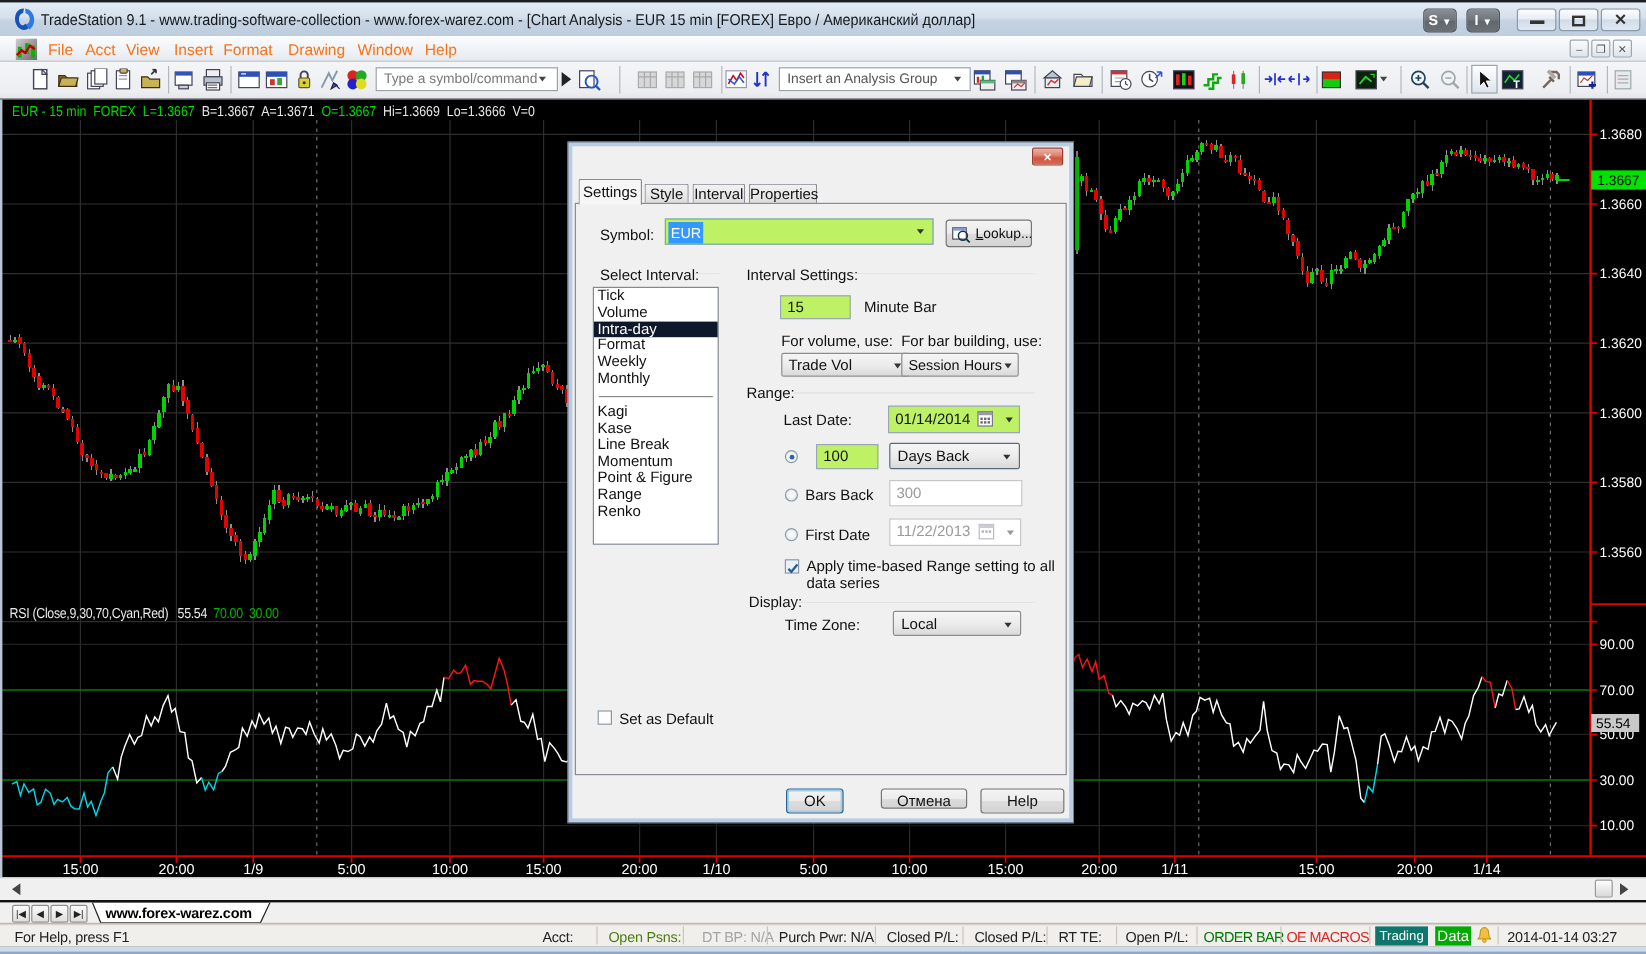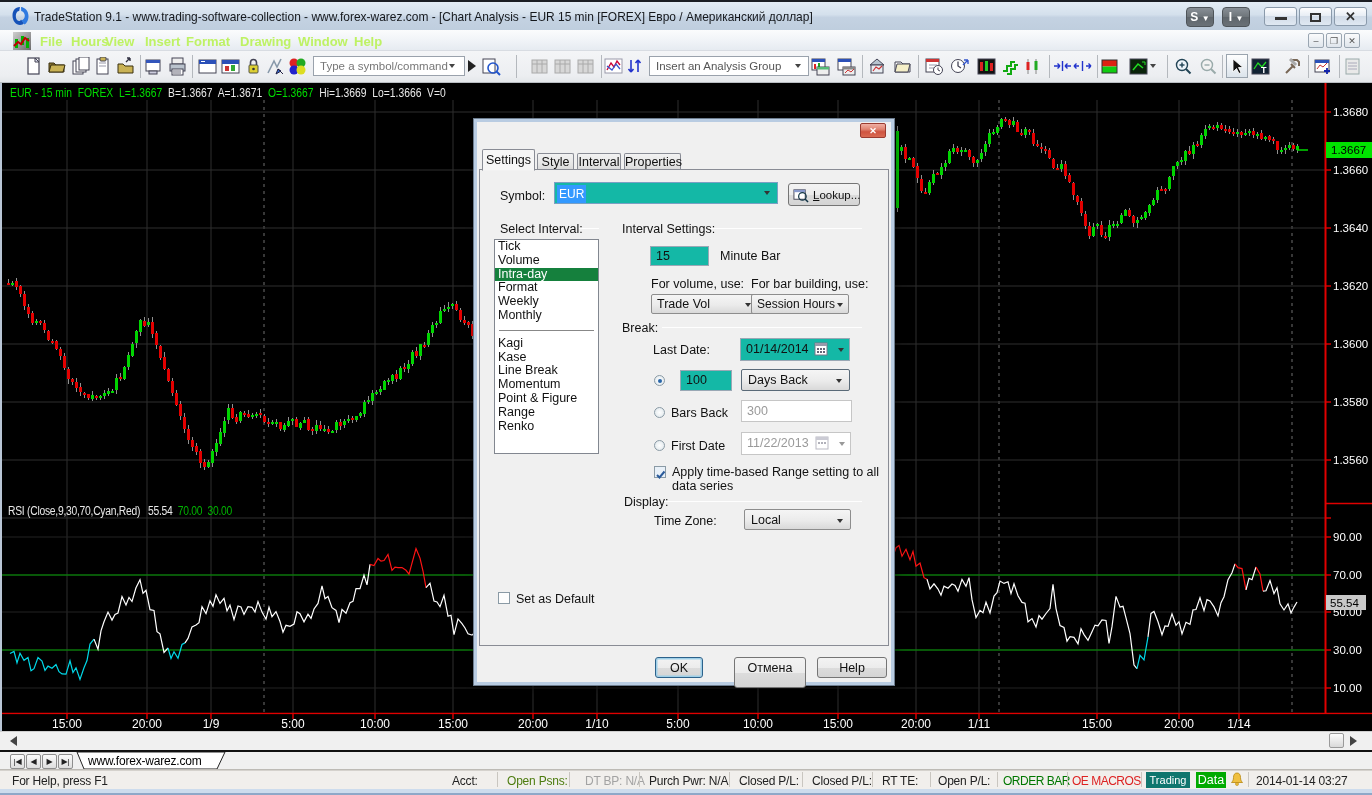--- a/index.html
+++ b/index.html
@@ -13,21 +13,21 @@
 #titletext { left:34px; top:9px; font-size:13px; color:#15181c; white-space:nowrap; transform:scaleX(0.92); transform-origin:0 0; }
 .winbtn { top:7px; height:19px; border:1px solid #8a9aab; border-radius:3px;
   background:linear-gradient(#fdfdfe 0%,#e8eef5 45%,#d2dce8 50%,#dfe8f2 100%);
   color:#333; text-align:center; }
 .sibtn { top:7px; height:20px; width:28px; border-radius:4px; border:1px solid #4e5459;
   background:linear-gradient(#888f96 0%,#6d7479 50%,#5f666c 52%,#6a7177 100%);
   color:#fff; font-weight:bold; font-size:12px; text-align:center; line-height:19px; }
 #menubar { left:0; top:30px; width:1372px; height:21px;
   background:linear-gradient(#fbfcfd 0%,#f1f4f8 50%,#e6ebf1 100%);
   border-bottom:1px solid #d8dce2; }
-.menuitem { top:33.5px; font-size:13px; color:#bef264;font-weight:bold; }
+.menuitem { top:33.5px; font-size:13px; color:#f97316; }
 #toolbar { left:0; top:51px; width:1372px; height:32px;
   background:linear-gradient(#f4f5f7 0%,#eceef1 80%,#e4e7ea 100%);
   border-bottom:1px solid #b9bdc2; }
 .tsep { top:55px; width:1px; height:23px; background:#b4b8bd; }
 .ticon { top:57px; width:19px; height:19px; }
 
 #chartsvg { left:0; top:83px; }
 #ticker { left:10px; top:86px; font-size:12px; letter-spacing:-0.3px; transform:scaleX(0.86); transform-origin:0 0; color:#e8e8e8; white-space:nowrap; letter-spacing:0px; }
 #ticker .g { color:#00dc00; }
 #rsilabel { left:8px; top:504px; font-size:12px; letter-spacing:-0.3px; transform:scaleX(0.86); transform-origin:0 0; color:#e8e8e8; white-space:nowrap; }
@@ -58,21 +58,21 @@
   border:1px solid #9a3b30;
   background:linear-gradient(#f0b0a4 0%,#e08573 40%,#cf5440 60%,#d96a52 100%);
   color:#fff; font-size:9px; font-weight:bold; text-align:center; line-height:14px; }
 .tab { position:absolute; font-size:12.5px; color:#111; text-align:center;
   border:1px solid #898c95; border-bottom:none; border-radius:2px 2px 0 0;
   background:linear-gradient(#f2f2f2,#e4e4e4 70%,#d8d8d8); }
 #tabpanel { position:absolute; left:5px; top:50px; width:410px; height:477px;
   background:#f0f0f0; border:1px solid #898c95; }
 .lbl { position:absolute; font-size:12.5px; color:#111; white-space:nowrap; }
 .grpline { position:absolute; height:1px; background:#a8a8a8; border-bottom:1px solid #fefefe; }
-.txt { position:absolute; background:#14b8a6; border:1px solid #9aa8b5; font-size:12.5px; color:#111; }
+.txt { position:absolute; background:#bef264; border:1px solid #9aa8b5; font-size:12.5px; color:#111; }
 .txtdis { position:absolute; background:#fff; border:1px solid #c6c6c6; font-size:12.5px; color:#9a9a9a; }
 .combo { position:absolute; border:1px solid #8d8d8d; border-radius:2px;
   background:linear-gradient(#f5f5f5 0%,#ebebeb 55%,#d9d9d9 100%); font-size:12.5px; color:#111; }
 .btn { position:absolute; border:1px solid #757575; border-radius:3px;
   background:linear-gradient(#f3f3f3 0%,#ececec 50%,#dcdcdc 52%,#d4d4d4 100%);
   font-size:12.5px; color:#111; text-align:center; }
 .arrow { position:absolute; width:0; height:0; border-left:3.5px solid transparent;
   border-right:3.5px solid transparent; border-top:4.5px solid #333; }
 .radio { position:absolute; width:11px; height:11px; border-radius:50%;
   border:1px solid #8a9aa5; background:radial-gradient(#fefefe,#dce5ea); }
@@ -107,21 +107,21 @@
 <stop offset="0" stop-color="#cfcfcf"></stop>
           <stop offset="1" stop-color="#6a6a6a"></stop>
         </linearGradient>
       </defs>
 <rect x="2" y="7" width="3" height="9" fill="#00b400"></rect>
       <rect x="8" y="4" width="3" height="9" fill="#00b400"></rect>
       <rect x="13" y="6" width="3" height="10" fill="#00b400"></rect>
 <polyline points="1,14 5,10 8,12 12,6 16,9" stroke="#c00000" stroke-width="2" fill="none"></polyline>
     </svg>
 <div class="abs menuitem" style="left:40px">File</div>
-<div class="abs menuitem" style="left:71px">Hours</div>
+<div class="abs menuitem" style="left:71px">Acct</div>
 <div class="abs menuitem" style="left:105px">View</div>
 <div class="abs menuitem" style="left:145px">Insert</div>
 <div class="abs menuitem" style="left:186px">Format</div>
 <div class="abs menuitem" style="left:240px">Drawing</div>
 <div class="abs menuitem" style="left:298px">Window</div>
 <div class="abs menuitem" style="left:354px">Help</div>
 <div class="abs" style="left:1308px;top:33px;width:16px;height:15px;border:1px solid #9aa6b2;background:linear-gradient(#fafbfc,#dfe5ec);font-size:9px;color:#555;text-align:center;line-height:14px;border-radius:2px">–</div>
 <div class="abs" style="left:1326px;top:33px;width:16px;height:15px;border:1px solid #9aa6b2;background:linear-gradient(#fafbfc,#dfe5ec);font-size:9px;color:#555;text-align:center;line-height:14px;border-radius:2px">❐</div>
 <div class="abs" style="left:1344px;top:33px;width:16px;height:15px;border:1px solid #9aa6b2;background:linear-gradient(#fafbfc,#dfe5ec);font-size:9px;color:#555;text-align:center;line-height:14px;border-radius:2px">✕</div>
 <div class="abs" id="toolbar"></div>
@@ -907,21 +907,21 @@
 <div class="abs" style="left:1350px;top:736px;width:0;height:0;border-top:5px solid transparent;border-bottom:5px solid transparent;border-left:7px solid #444"></div>
 <div class="abs" id="hscrollline"></div>
 <div class="abs" id="tabbar"></div>
 <div class="abs navbtn" style="left:10px">|◀</div>
 <div class="abs navbtn" style="left:26px">◀</div>
 <div class="abs navbtn" style="left:42px">▶</div>
 <div class="abs navbtn" style="left:58px">▶|</div>
 <svg class="abs" style="left:74px;top:752px" width="152" height="18" viewBox="0 0 152 18">
       <polygon points="3,0 151,0 143,17 10,17" fill="#fff" stroke="#222" stroke-width="1"></polygon>
     </svg>
-<div class="abs" style="left:88px;top:754px;font-size:12px;font-weight:normal;color:#000;letter-spacing:-0.2px">www.forex-warez.com</div>
+<div class="abs" style="left:88px;top:754px;font-size:12px;font-weight:bold;color:#000;letter-spacing:-0.2px">www.forex-warez.com</div>
 <div class="abs" style="left:0px;top:769px;width:1372px;height:1px;background:#bdbab5"></div>
 <div class="abs" id="statusbar"></div>
 <div class="abs sitem" style="left:12px">For Help, press F1</div>
 <div class="abs sitem" style="left:1003px;color:#007700;letter-spacing:-0.5px">ORDER BAR</div>
 <div class="abs sitem" style="left:1072px;color:#dd2222;letter-spacing:-0.5px">OE MACROS</div>
 <div class="abs sitem" style="left:452px;color:#222">Acct:</div>
 <div class="abs sitem" style="left:507px;color:#4d7c0f">Open Psns:</div>
 <div class="abs sitem" style="left:585px;color:#a3a3a3">DT BP: N/A</div>
 <div class="abs sitem" style="left:649px;color:#222">Purch Pwr: N/A</div>
 <div class="abs sitem" style="left:739px;color:#222">Closed P/L:</div>
@@ -965,21 +965,21 @@
             <circle cx="10" cy="10" r="4" fill="none" stroke="#134" stroke-width="1.3"></circle>
             <line x1="13" y1="13" x2="16" y2="16" stroke="#134" stroke-width="1.6"></line>
           </svg>
           <span style="position:absolute;left:24px;top:4.5px;white-space:nowrap;font-size:11.5px"><span style="text-decoration:underline">L</span>ookup...</span>
         </div>
         <div class="lbl" style="left:20px;top:52px">Select Interval:</div>
         <div class="grpline" style="left:99px;top:58px;width:20px"></div>
         <div id="lb">
           <div class="lbi">Tick</div>
           <div class="lbi">Volume</div>
-          <div class="lbi" style="background:#15803d;color:#fff">Intra-day</div>
+          <div class="lbi" style="background:#0f172a;color:#fff">Intra-day</div>
           <div class="lbi">Format</div>
           <div class="lbi">Weekly</div>
           <div class="lbi">Monthly</div>
           <div style="height:14px;position:relative">
             <div style="position:absolute;left:4px;right:4px;top:7px;height:1px;background:#888"></div>
           </div>
           <div class="lbi">Kagi</div>
           <div class="lbi">Kase</div>
           <div class="lbi">Line Break</div>
           <div class="lbi">Momentum</div>
@@ -988,21 +988,21 @@
           <div class="lbi">Renko</div>
         </div>
         <div class="lbl" style="left:142px;top:52px">Interval Settings:</div>
         <div class="grpline" style="left:230px;top:58px;width:152px"></div>
         <div class="txt" style="left:170px;top:76px;width:59px;height:20px;line-height:18px;padding-left:5px">15</div>
         <div class="lbl" style="left:240px;top:79px">Minute Bar</div>
         <div class="lbl" style="left:171px;top:107px">For volume, use:</div>
         <div class="lbl" style="left:271px;top:107px">For bar building, use:</div>
         <div class="combo" style="left:171px;top:124px;width:107px;height:20px"><span style="padding-left:5px;line-height:19px">Trade Vol</span><div class="arrow" style="right:6px;top:8px"></div></div>
         <div class="combo" style="left:271px;top:124px;width:98px;height:20px;font-size:12px"><span style="padding-left:5px;line-height:19px">Session Hours</span><div class="arrow" style="right:5px;top:8px"></div></div>
-        <div class="lbl" style="left:142px;top:151px">Break:</div>
+        <div class="lbl" style="left:142px;top:151px">Range:</div>
         <div class="grpline" style="left:182px;top:157px;width:200px"></div>
         <div class="lbl" style="left:173px;top:173px">Last Date:</div>
         <div class="txt" style="left:260px;top:168px;width:110px;height:23px;line-height:21px;padding-left:5px">01/14/2014<svg style="position:absolute;right:20px;top:3px" width="15" height="15" viewBox="0 0 15 15">
             <rect x="1" y="1" width="12" height="12" fill="#fff" stroke="#778"></rect>
             <rect x="1" y="1" width="12" height="3" fill="#99a"></rect>
             <g fill="#667">
               <rect x="3" y="6" width="2" height="2"></rect>
               <rect x="6" y="6" width="2" height="2"></rect>
               <rect x="9" y="6" width="2" height="2"></rect>
               <rect x="3" y="9" width="2" height="2"></rect>
@@ -1035,15 +1035,15 @@
         <div class="lbl" style="left:192px;top:295px">Apply time-based Range setting to all</div>
         <div class="lbl" style="left:192px;top:309px">data series</div>
         <div class="lbl" style="left:144px;top:325px">Display:</div>
         <div class="grpline" style="left:184px;top:331px;width:198px"></div>
         <div class="lbl" style="left:174px;top:344px">Time Zone:</div>
         <div class="combo" style="left:264px;top:339px;width:107px;height:21px"><span style="padding-left:6px;line-height:20px">Local</span><div class="arrow" style="right:7px;top:8.5px"></div></div>
         <div class="chk" style="left:18px;top:422px"></div>
         <div class="lbl" style="left:36px;top:422px">Set as Default</div>
 </div>
 <div class="btn" style="left:181px;top:538px;width:48px;height:21px;line-height:20px;border-color:#2c628b;box-shadow:0 0 0 1.5px #9ecfe8 inset">OK</div>
-<div class="btn" style="left:260px;top:538px;width:72px;height:31px;line-height:20px">Отмена</div>
+<div class="btn" style="left:260px;top:538px;width:72px;height:17px;line-height:20px">Отмена</div>
 <div class="btn" style="left:343px;top:538px;width:70px;height:21px;line-height:20px">Help</div>
 </div>
 </div>
 </body></html>

